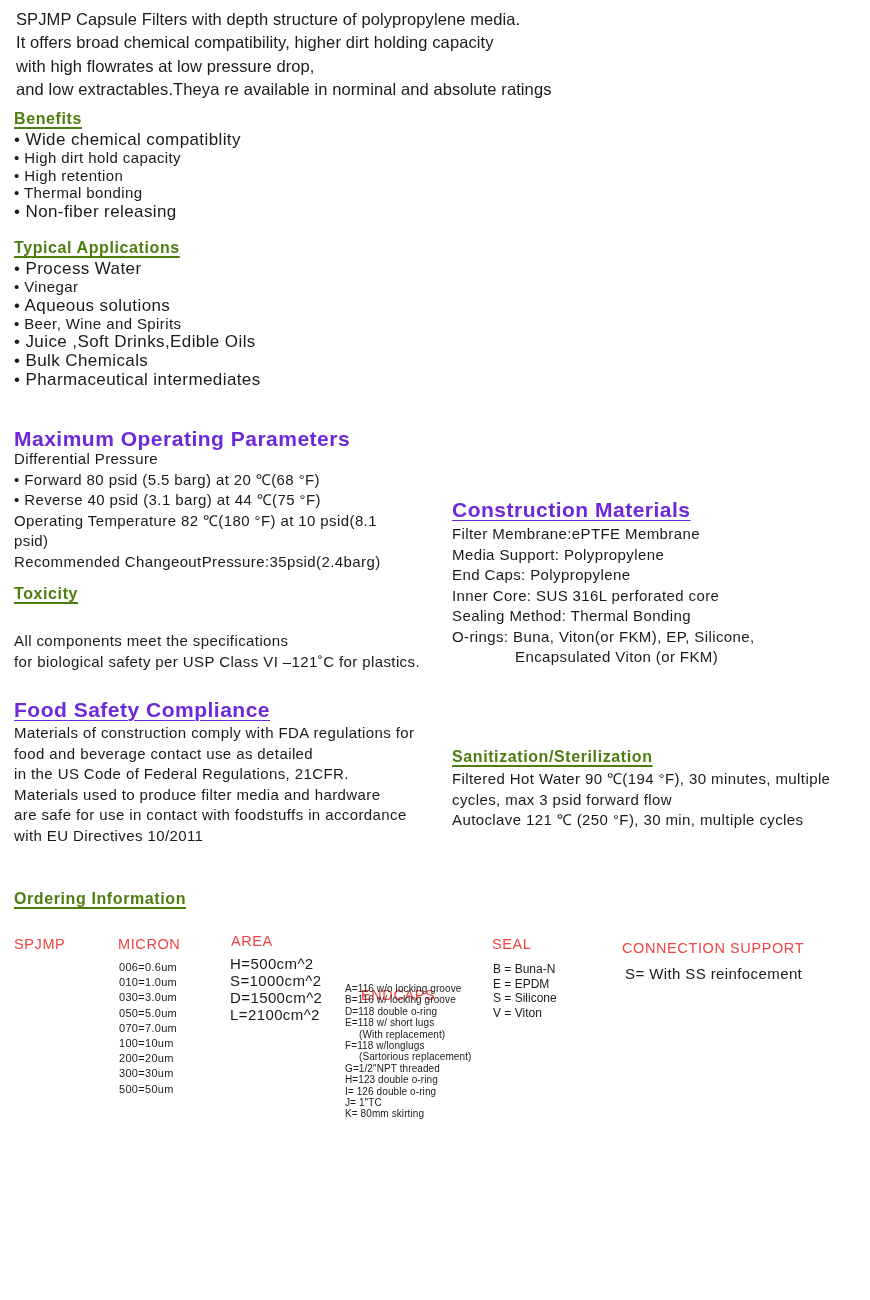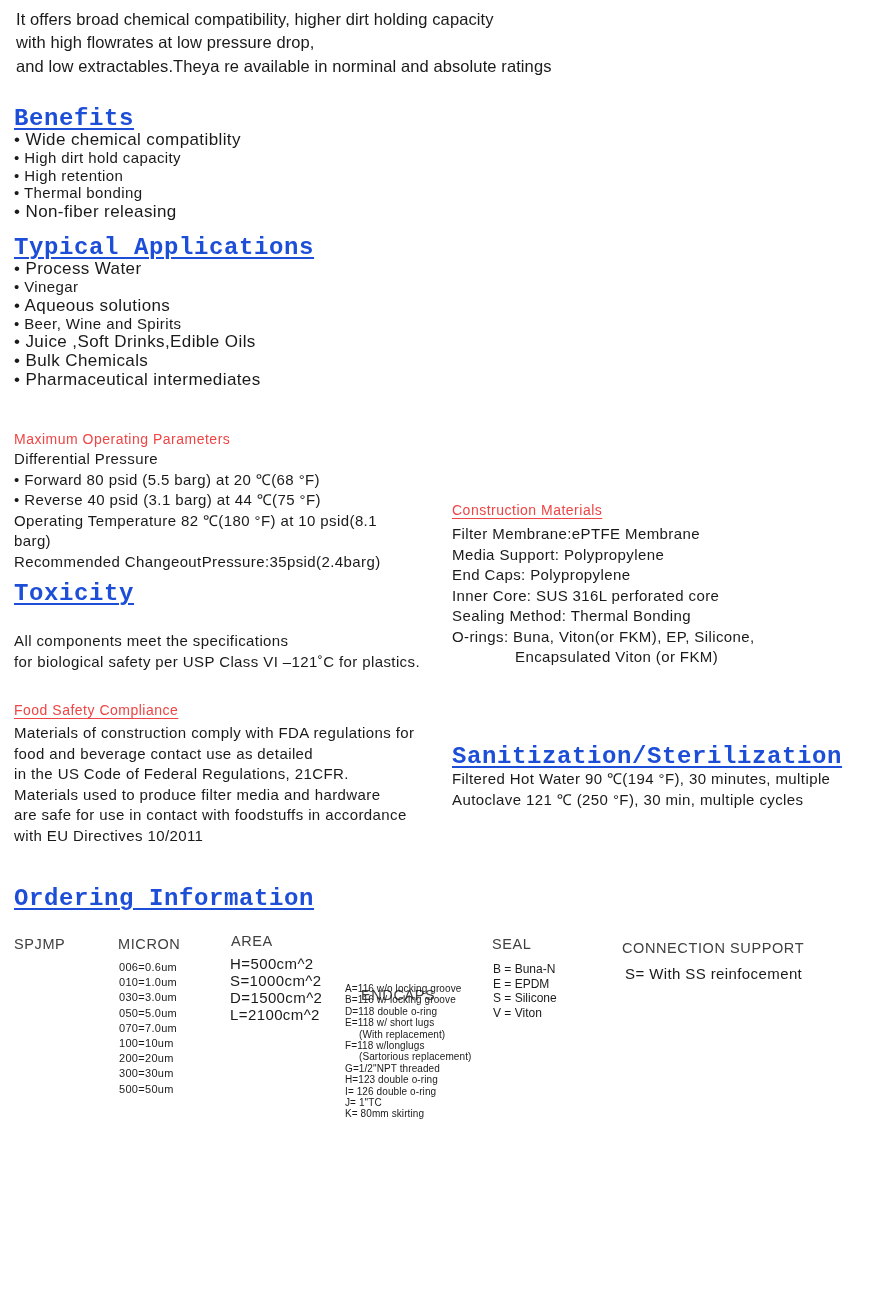--- a/index.html
+++ b/index.html
@@ -5,53 +5,54 @@
   html, body { margin: 0; padding: 0; background: #ffffff; }
   body {
     width: 870px; height: 1300px; position: relative; overflow: hidden;
     font-family: "Liberation Sans", sans-serif; color: #1a1a1a;
   }
   .abs { position: absolute; }
   .intro { left: 16px; top: 8px; font-size: 16.5px; line-height: 23.3px; letter-spacing: 0.1px; }
   .intro div { white-space: nowrap; }
 
   .h-bold {
-    color: #1d4ed8; font-weight: bold; font-size: 24px; letter-spacing: 0.6px;
+    color: #4d7c0f; font-weight: bold; font-size: 16px; letter-spacing: 0.6px;
     text-decoration: underline; text-decoration-thickness: 1.5px; text-underline-offset: 3px;
-    line-height: 24px; white-space: nowrap; font-family: Liberation Mono, monospace;
+    line-height: 24px; white-space: nowrap;
   }
   .h-thin {
-    color: #ef4444; font-weight: normal; font-size: 14px; letter-spacing: 0.5px;
+    color: #6d28d9; font-weight: bold; font-size: 21px; letter-spacing: 0.5px;
     line-height: 24px; white-space: nowrap;
   }
   .h-thin.ul { text-decoration: underline; text-decoration-thickness: 1px; text-underline-offset: 3px; }
 
   .bullets { font-size: 15px; letter-spacing: 0.4px; }
   .bullets .li { white-space: nowrap; line-height: 17.6px; }
   .bullets .li.big { font-size: 17px; line-height: 19px; }
 
   .para { font-size: 15px; letter-spacing: 0.4px; line-height: 20.5px; }
   .para div { white-space: nowrap; }
   .indent { padding-left: 63px; }
 
-  .col-head { font-size: 14.5px; letter-spacing: 0.6px; white-space: nowrap; color: #404040; }
+  .col-head { font-size: 14.5px; letter-spacing: 0.6px; white-space: nowrap; color: #ef4444; }
   .mono-list { font-size: 11px; line-height: 15.2px; letter-spacing: 0.3px; }
   .mono-list div { white-space: nowrap; }
   .area-list { font-size: 15px; line-height: 17px; letter-spacing: 0.4px; }
   .area-list div { white-space: nowrap; }
   .endcap-list { font-size: 10px; line-height: 11.4px; letter-spacing: 0.1px; }
   .endcap-list div { white-space: nowrap; }
   .endcap-list .sub { padding-left: 14px; }
   .seal-list { font-size: 12px; line-height: 14.5px; }
   .seal-list div { white-space: nowrap; }
 </style>
 </head>
 <body>
 
 <div class="abs intro">
+  <div>SPJMP  Capsule Filters with depth structure of  polypropylene media.</div>
   <div>It offers broad chemical compatibility, higher dirt holding capacity</div>
   <div>with high flowrates  at low pressure drop,</div>
   <div>and low extractables.Theya re available in norminal and absolute ratings</div>
 </div>
 
 <div class="abs h-bold" style="left:14px; top:107px;">Benefits</div>
 <div class="abs bullets" style="left:14px; top:130px;">
   <div class="li big">• Wide chemical compatiblity</div>
   <div class="li">• High dirt hold capacity</div>
   <div class="li">• High retention</div>
@@ -69,21 +70,21 @@
   <div class="li big">• Bulk Chemicals</div>
   <div class="li big">• Pharmaceutical intermediates</div>
 </div>
 
 <div class="abs h-thin" style="left:14px; top:427px;">Maximum Operating Parameters</div>
 <div class="abs para" style="left:14px; top:449px;">
   <div>Differential Pressure</div>
   <div>• Forward 80 psid (5.5 barg) at 20 ℃(68 °F)</div>
   <div>• Reverse 40 psid (3.1 barg) at 44 ℃(75 °F)</div>
   <div>Operating Temperature 82 ℃(180 °F) at 10 psid(8.1</div>
-  <div>barg)</div>
+  <div>psid)</div>
   <div>Recommended ChangeoutPressure:35psid(2.4barg)</div>
 </div>
 
 <div class="abs h-bold" style="left:14px; top:582px;">Toxicity</div>
 <div class="abs para" style="left:14px; top:631px;">
   <div>All components meet the specifications</div>
   <div>for biological safety per USP Class VI –121˚C for plastics.</div>
 </div>
 
 <div class="abs h-thin ul" style="left:14px; top:698px;">Food Safety Compliance</div>
@@ -103,20 +104,21 @@
   <div>End Caps: Polypropylene</div>
   <div>Inner Core: SUS 316L perforated core</div>
   <div>Sealing Method: Thermal Bonding</div>
   <div>O-rings: Buna, Viton(or FKM), EP, Silicone,</div>
   <div class="indent">Encapsulated Viton (or FKM)</div>
 </div>
 
 <div class="abs h-bold" style="left:452px; top:745px;">Sanitization/Sterilization</div>
 <div class="abs para" style="left:452px; top:769px;">
   <div>Filtered Hot Water 90 ℃(194 °F), 30 minutes, multiple</div>
+  <div>cycles, max 3 psid forward flow</div>
   <div>Autoclave 121 ℃ (250 °F), 30 min, multiple cycles</div>
 </div>
 
 <div class="abs h-bold" style="left:14px; top:887px;">Ordering Information</div>
 
 <div class="abs col-head" style="left:14px; top:936px;">SPJMP</div>
 
 <div class="abs col-head" style="left:118px; top:936px;">MICRON</div>
 <div class="abs mono-list" style="left:119px; top:960px;">
   <div>006=0.6um</div>

